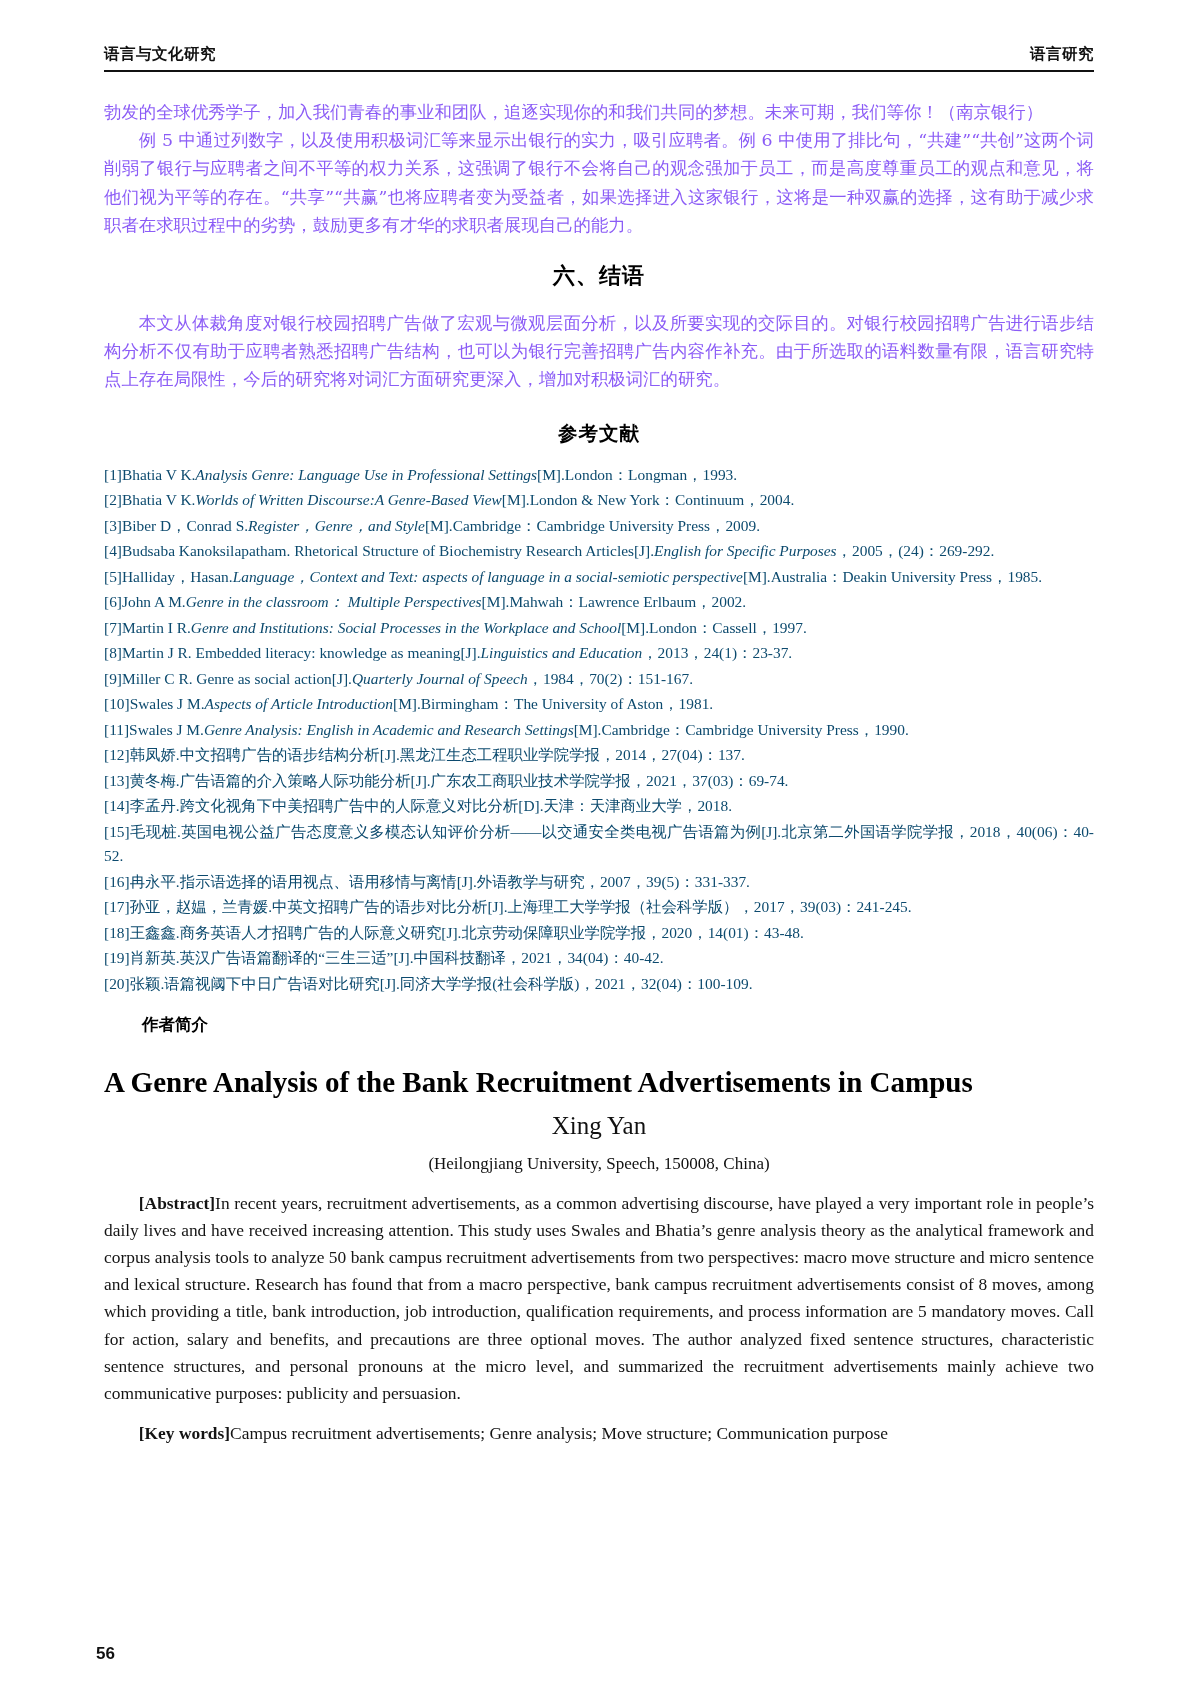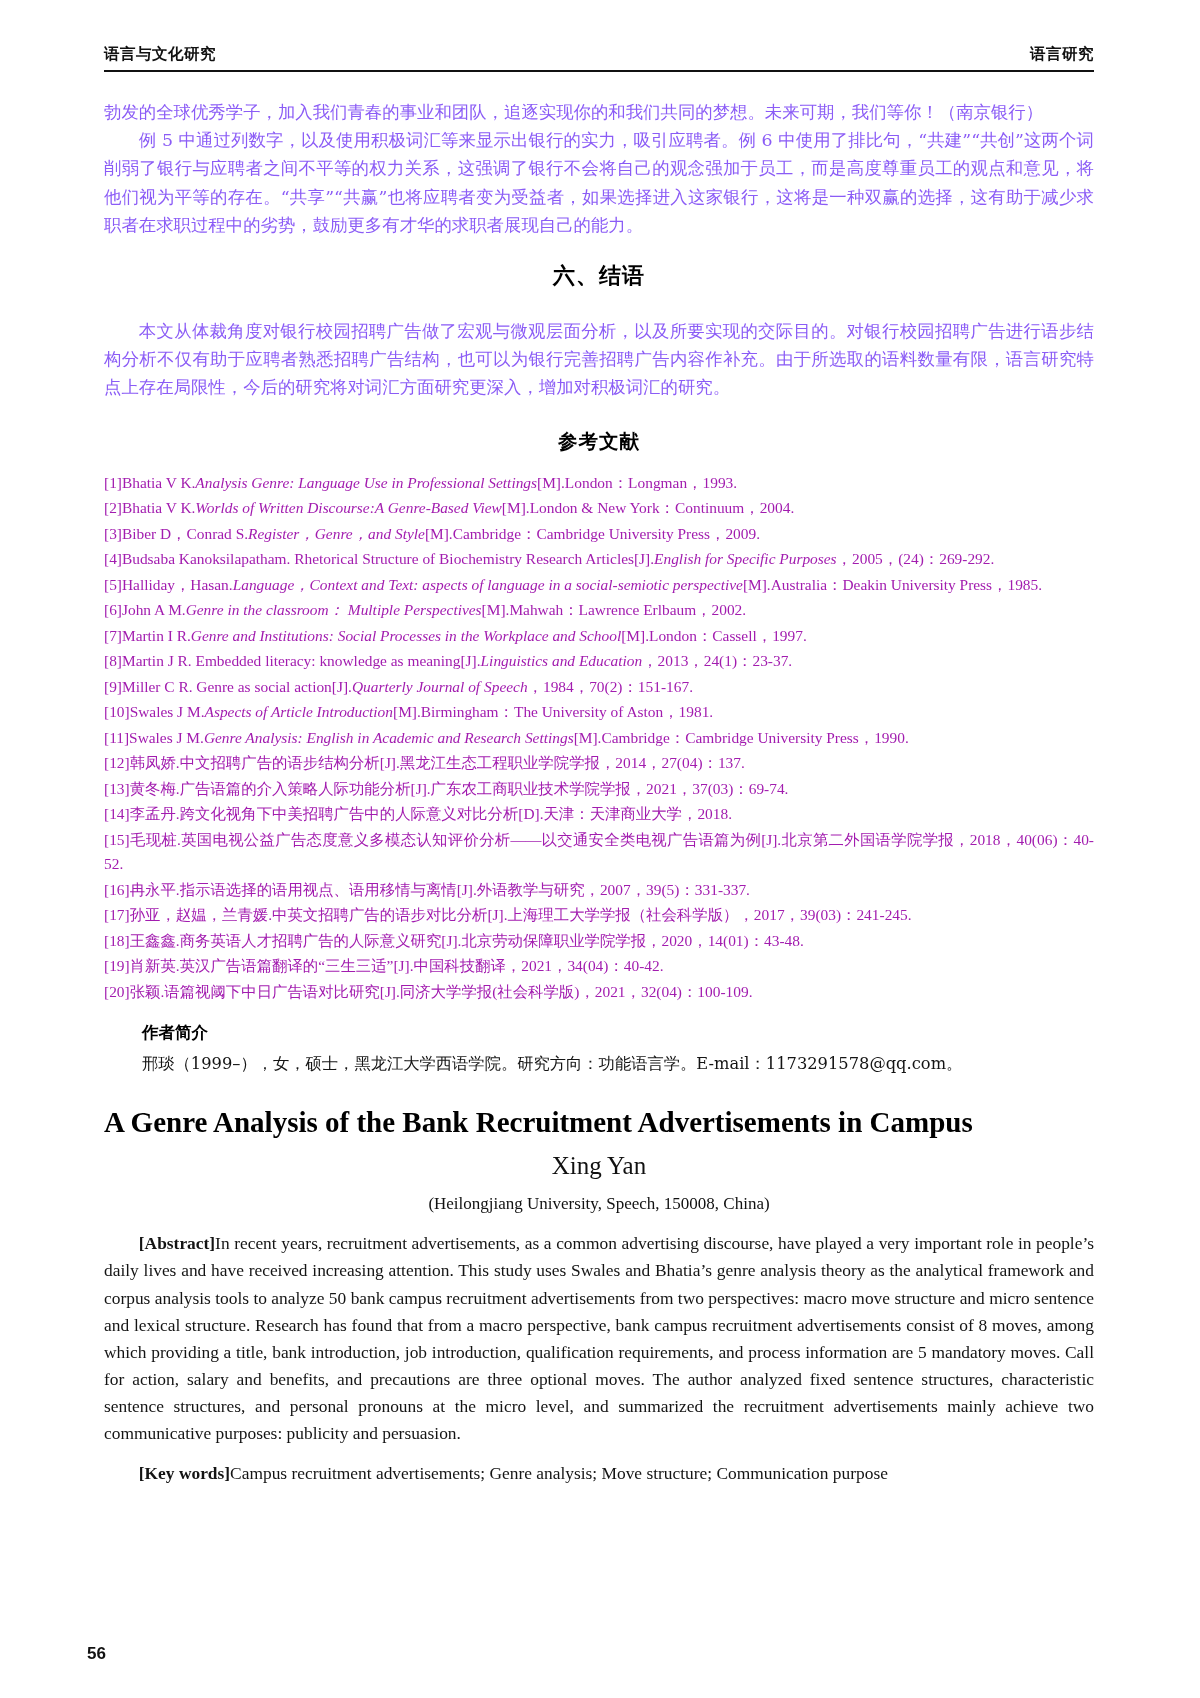--- a/index.html
+++ b/index.html
@@ -58,41 +58,41 @@
   }
   .zh.indent { text-indent: 2em; }
   p { margin: 0; }
 
   .section-heading {
     text-align: center;
     font-family: "DejaVu Sans", "Liberation Sans", sans-serif;
     font-weight: bold;
     font-size: 22px;
     letter-spacing: 1px;
-    margin: 22px 0 26px 0;
+    margin: 22px 0 18px 0;
     color: #000;
   }
   .refs-heading {
     text-align: center;
     font-family: "DejaVu Sans", "Liberation Sans", sans-serif;
     font-weight: bold;
     font-size: 19.5px;
     letter-spacing: 1px;
     margin: 26px 0 16px 0;
     color: #000;
   }
 
   
   .ref-list { margin-top: 2px; }
   .ref-item {
     font-family: "Liberation Serif", "DejaVu Serif", serif;
     font-size: 15.4px;
     line-height: 1.56;
     text-align: justify;
-    color: #a21caf;
+    color: #0c4a6e;
     margin-bottom: 1.5px;
   }
   .ref-item i { font-style: italic; }
 
   
   .bio-block { margin-top: 18px; padding-left: 38px; }
   .bio-title {
     font-family: "DejaVu Sans", "Liberation Sans", sans-serif;
     font-weight: bold;
     font-size: 16.5px;
@@ -138,21 +138,21 @@
     margin-top: 16px;
     color: #141414;
     text-indent: 2em;
   }
   .en-para .lbl { font-weight: bold; }
   .en-para.keywords { margin-top: 13px; }
 
   
   .folio {
     position: absolute;
-    left: 87px;
+    left: 96px;
     bottom: 34px;
     font-family: "Liberation Sans", "DejaVu Sans", sans-serif;
     font-size: 17px;
     font-weight: bold;
     color: #111;
   }
 </style>
 </head>
 <body>
 
@@ -192,21 +192,20 @@
         <div class="ref-item"><span>[15]</span><span>毛现桩.英国电视公益广告态度意义多模态认知评价分析——以交通安全类电视广告语篇为例[J].北京第二外国语学院学报，2018，40(06)：40-52.</span></div>
         <div class="ref-item"><span>[16]</span><span>冉永平.指示语选择的语用视点、语用移情与离情[J].外语教学与研究，2007，39(5)：331-337.</span></div>
         <div class="ref-item"><span>[17]</span><span>孙亚，赵媪，兰青媛.中英文招聘广告的语步对比分析[J].上海理工大学学报（社会科学版），2017，39(03)：241-245.</span></div>
         <div class="ref-item"><span>[18]</span><span>王鑫鑫.商务英语人才招聘广告的人际意义研究[J].北京劳动保障职业学院学报，2020，14(01)：43-48.</span></div>
         <div class="ref-item"><span>[19]</span><span>肖新英.英汉广告语篇翻译的“三生三适”[J].中国科技翻译，2021，34(04)：40-42.</span></div>
         <div class="ref-item"><span>[20]</span><span>张颖.语篇视阈下中日广告语对比研究[J].同济大学学报(社会科学版)，2021，32(04)：100-109.</span></div>
       </div>
 
     <div class="bio-block">
       <div class="bio-title">作者简介</div>
-      <div class="bio-text">邢琰（1999–），女，硕士，黑龙江大学西语学院。研究方向：功能语言学。E-mail：1173291578@qq.com。</div>
     </div>
 
     <div class="en-title">A Genre Analysis of the Bank Recruitment Advertisements in Campus</div>
     <div class="en-author">Xing Yan</div>
     <div class="en-affil">(Heilongjiang University, Speech, 150008, China)</div>
 
     <p class="en-para">
       <span class="lbl">[Abstract]</span><span>In recent years, recruitment advertisements, as a common advertising discourse, have played a very important role in people’s daily lives and have received increasing attention. This study uses Swales and Bhatia’s genre analysis theory as the analytical framework and corpus analysis tools to analyze 50 bank campus recruitment advertisements from two perspectives: macro move structure and micro sentence and lexical structure. Research has found that from a macro perspective, bank campus recruitment advertisements consist of 8 moves, among which providing a title, bank introduction, job introduction, qualification requirements, and process information are 5 mandatory moves. Call for action, salary and benefits, and precautions are three optional moves. The author analyzed fixed sentence structures, characteristic sentence structures, and personal pronouns at the micro level, and summarized the recruitment advertisements mainly achieve two communicative purposes: publicity and persuasion.</span>
     </p>
 

